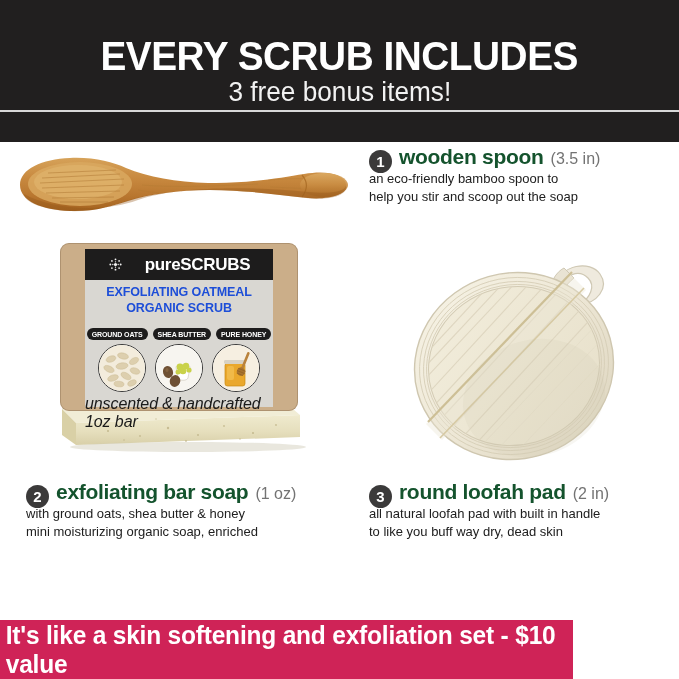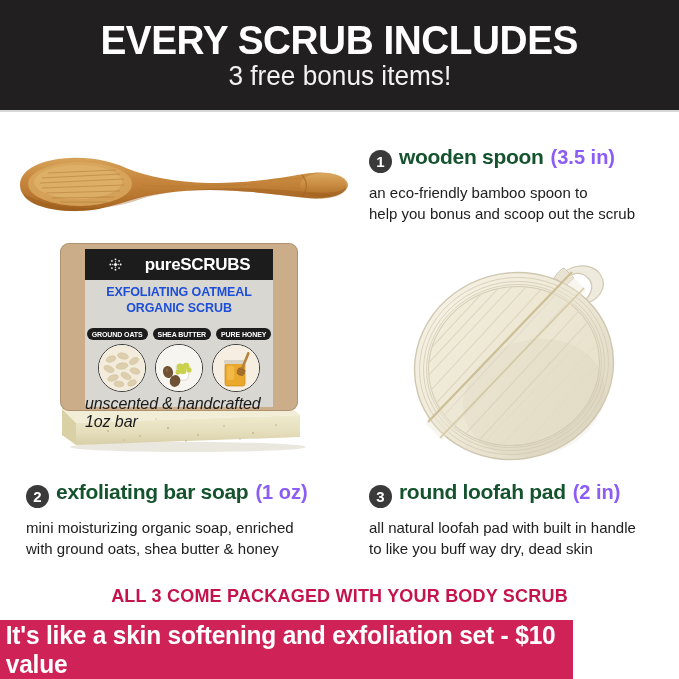--- a/index.html
+++ b/index.html
@@ -7,21 +7,21 @@
     width:679px;height:679px;
     background:#ffffff;
     font-family:"Liberation Sans", sans-serif;
     overflow:hidden;
     position:relative;
   }
   .page{position:relative;width:679px;height:679px;}
 
   
   .header{
-    position:absolute;left:0;top:0;width:679px;height:110px;
+    position:absolute;left:0;top:0;width:679px;height:142px;
     background:#211f1f;
     display:flex;flex-direction:column;align-items:center;justify-content:center;
   }
   .header-title{
     color:#ffffff;font-size:40px;font-weight:bold;letter-spacing:-0.5px;
     line-height:1.0;margin:0 0 2px 0;text-align:center;
     transform:scaleX(0.97);
   }
   .header-sub{
     color:#f2f2f2;font-size:27px;font-weight:400;line-height:1.05;
@@ -39,24 +39,24 @@
     width:23px;height:23px;border-radius:50%;
     background:#3b3a3a;color:#ffffff;
     font-size:15px;font-weight:bold;
     display:inline-flex;align-items:center;justify-content:center;
     flex:0 0 auto;transform:translateY(3px);
   }
   .item-title{
     font-size:21px;font-weight:bold;color:#14532d;letter-spacing:-0.3px;
   }
   .item-size{
-    font-size:20px;font-weight:700;color:#8b5cf6;
+    font-size:16px;font-weight:400;color:#737373;
   }
   .item-desc{
-    font-size:15px;color:#202020;line-height:1.38;margin-top:13px;
+    font-size:13px;color:#202020;line-height:1.38;margin-top:0;
   }
 
   
   .spoon-wrap{position:absolute;left:8px;top:142px;width:345px;height:85px;}
   .text-1{position:absolute;left:369px;top:145px;width:305px;}
 
   
   .soap-wrap{position:absolute;left:48px;top:243px;width:262px;height:215px;}
   .loofah-wrap{position:absolute;left:404px;top:238px;width:235px;height:228px;}
 
@@ -200,21 +200,21 @@
   </div>
 
   <div class="text-1">
     <div class="item-head">
       <span class="num-badge">1</span>
       <span class="item-title">wooden spoon</span>
       <span class="item-size">(3.5 in)</span>
     </div>
     <div class="item-desc">
       <div>an eco-friendly bamboo spoon to</div>
-      <div>help you bonus and scoop out the scrub</div>
+      <div>help you stir and scoop out the soap</div>
     </div>
   </div>
 
   <div class="soap-wrap">
 
     <svg class="soap-bar" viewBox="0 0 262 58" width="262" height="58">
       <defs>
         <linearGradient id="soapg" x1="0" y1="0" x2="0" y2="1">
           <stop offset="0%" stop-color="#efeace"></stop>
           <stop offset="55%" stop-color="#e6dfbd"></stop>
@@ -409,36 +409,35 @@
     </svg>
   </div>
 
   <div class="text-2">
     <div class="item-head">
       <span class="num-badge">2</span>
       <span class="item-title">exfoliating bar soap</span>
       <span class="item-size">(1 oz)</span>
     </div>
     <div class="item-desc">
+      <div>with ground oats, shea butter &amp; honey</div>
       <div>mini moisturizing organic soap, enriched</div>
-      <div>with ground oats, shea butter &amp; honey</div>
     </div>
   </div>
 
   <div class="text-3">
     <div class="item-head">
       <span class="num-badge">3</span>
       <span class="item-title">round loofah pad</span>
       <span class="item-size">(2 in)</span>
     </div>
     <div class="item-desc">
       <div>all natural loofah pad with built in handle</div>
       <div>to like you buff way dry, dead skin</div>
     </div>
   </div>
 
-  <div class="packaged-line">ALL 3 COME PACKAGED WITH YOUR BODY SCRUB</div>
 
   <div class="value-bar">
     <span class="value-bar-text">It's like a skin softening and exfoliation set - $10 value</span>
   </div>
 
 </div>
 
 </body></html>

